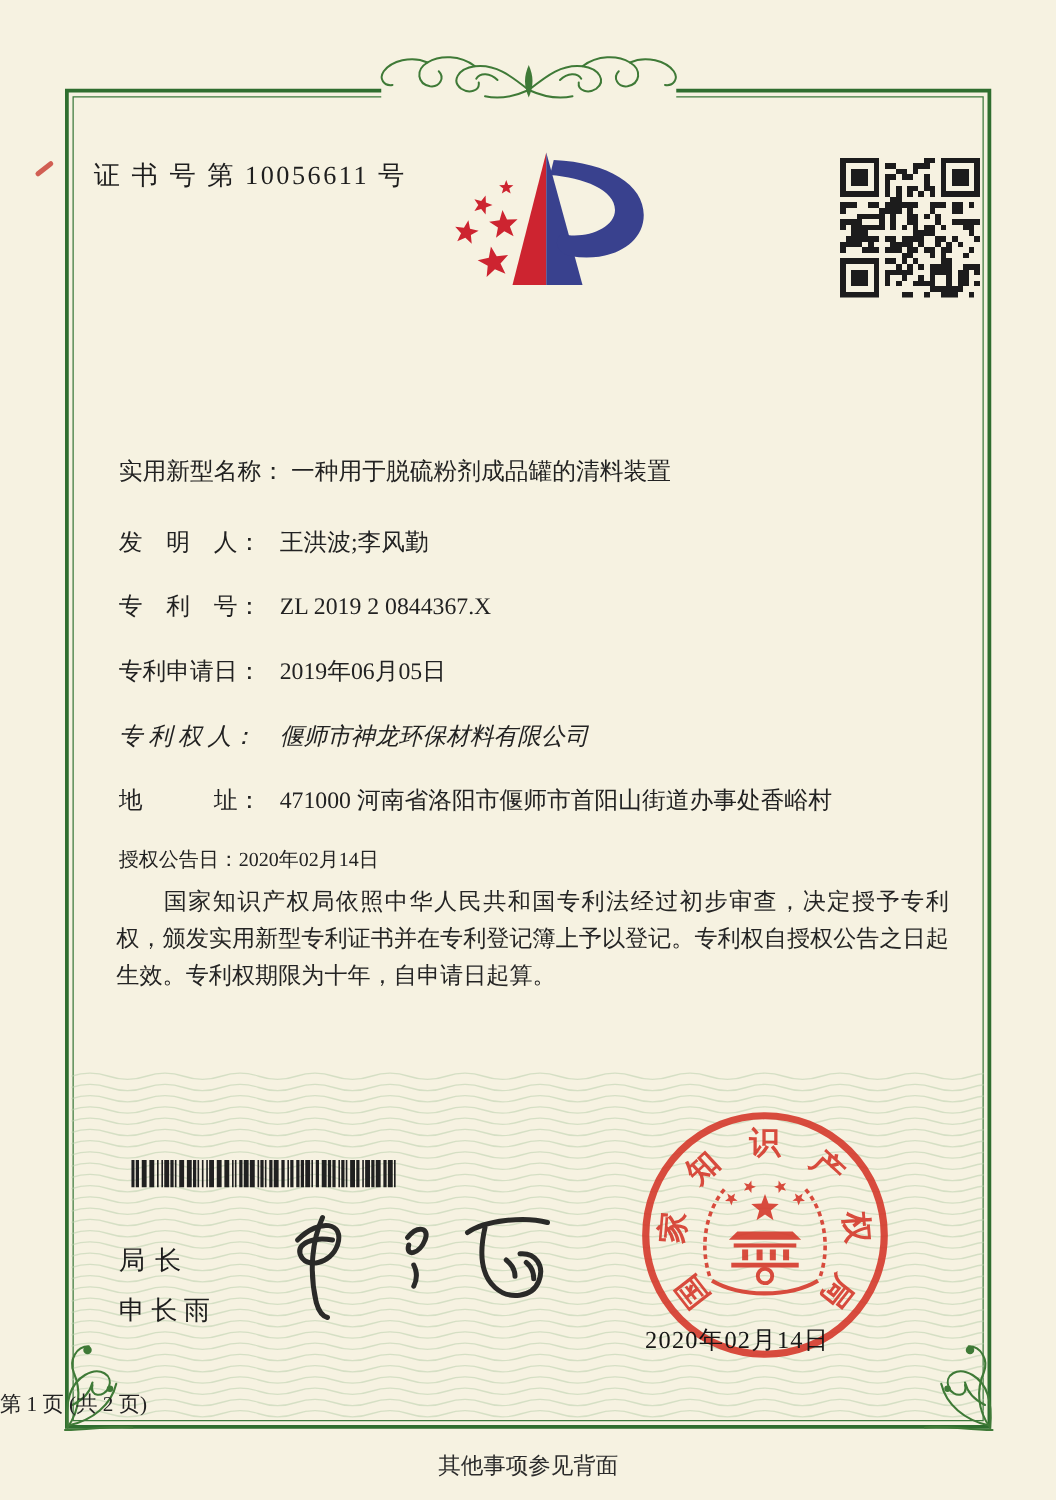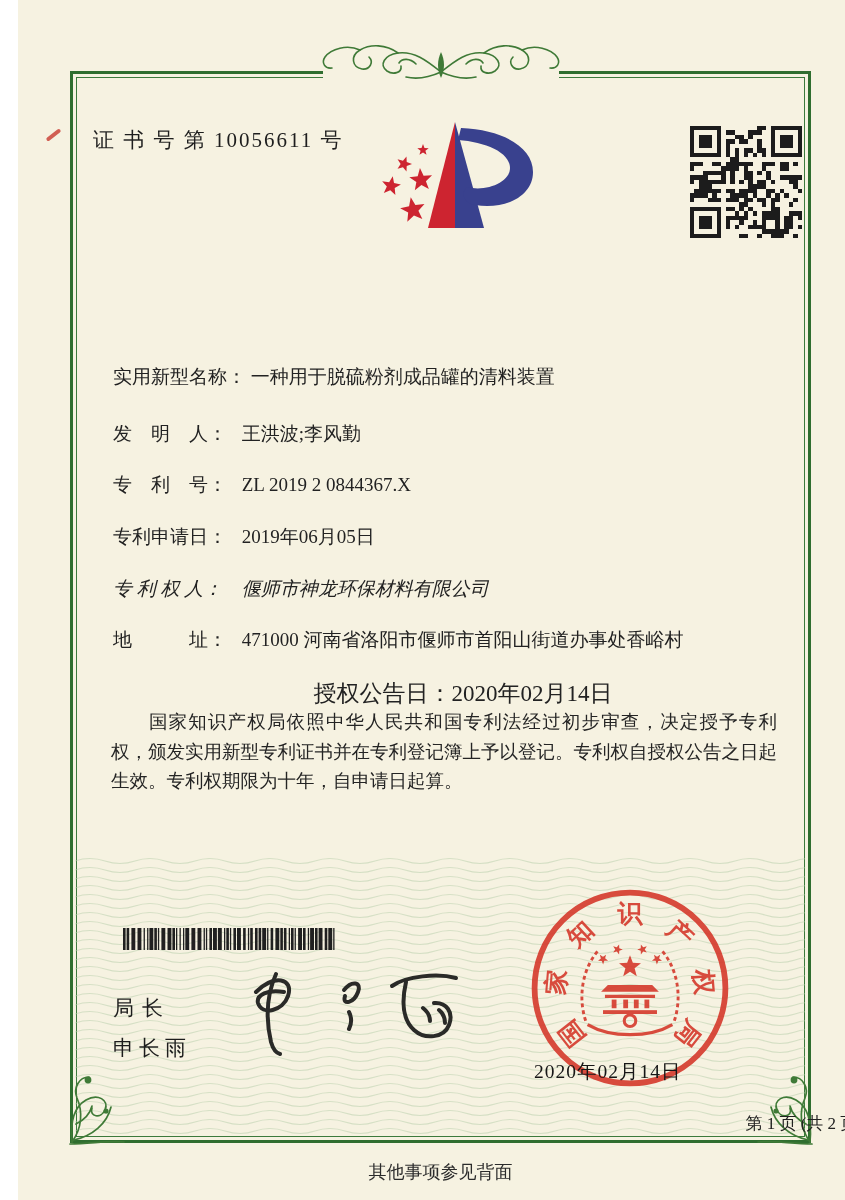--- a/index.html
+++ b/index.html
@@ -1,17 +1,17 @@
 <!DOCTYPE html>
 <html><head>
 <meta charset="utf-8">
 <style>
   html,body{margin:0;padding:0;}
   body{width:845px;height:1200px;position:relative;font-family:"Liberation Serif","DejaVu Serif",serif;}
-  .page{position:absolute;inset:0;background:#f6f2e1;overflow:hidden;margin-left:18px;}
+  .page{position:absolute;inset:0;background:#f6f2e1;overflow:hidden;}
 
   
   .frame-outer{position:absolute;left:52px;top:71px;width:735px;height:1066px;
     border:3px solid #2f6e2f;z-index:1;}
   .frame-inner{position:absolute;inset:3px;border:1px solid #3c7a3c;}
 
   
   .ornament-patch{position:absolute;left:305px;top:60px;width:236px;height:28px;background:#f6f2e1;z-index:2;}
   .top-ornament{position:absolute;left:288px;top:40px;width:270px;height:56px;z-index:3;}
   .corner-ornament{position:absolute;width:84px;height:84px;z-index:3;}
@@ -29,37 +29,37 @@
   .logo{position:absolute;left:345px;top:114px;width:180px;height:128px;z-index:4;}
   .qr{position:absolute;left:672px;top:126px;width:112px;height:112px;z-index:4;}
 
   .title{position:absolute;left:0;top:254px;width:845px;text-align:center;font-size:41px;font-weight:700;
     color:#151515;letter-spacing:8px;z-index:4;}
 
   .fields{position:absolute;left:95px;top:0;width:680px;z-index:4;}
   .field-row{position:absolute;left:0;font-size:19px;color:#222;white-space:nowrap;}
   .field-label{display:inline-block;min-width:124px;}
   .row-0{top:364px;} .row-1{top:421px;} .row-2{top:472px;} .row-3{top:524px;} .row-4{top:576px;font-style:italic;} .row-5{top:627px;}
-  .grant-row{position:absolute;left:95px;top:678px;width:700px;font-size:23px;color:#222;z-index:4;white-space:nowrap;text-align:center;}
+  .grant-row{position:absolute;left:95px;top:678px;width:700px;font-size:16px;color:#222;z-index:4;white-space:nowrap;}
   .grant-no{position:absolute;left:338px;top:0;}
 
   .paragraphs{position:absolute;left:93px;top:708px;width:666px;z-index:4;}
   .paragraphs p{margin:0;font-size:18.5px;line-height:29.5px;color:#242424;text-indent:2.05em;text-align:justify;}
 
   .barcode{position:absolute;left:105px;top:928px;width:215px;height:22px;z-index:4;}
 
   .director-title{position:absolute;left:95px;top:994px;font-size:21px;color:#1d1d1d;letter-spacing:8px;z-index:4;}
   .director-name{position:absolute;left:95px;top:1034px;font-size:21px;color:#1d1d1d;letter-spacing:5px;z-index:4;}
   .signature{position:absolute;left:228px;top:958px;width:235px;height:102px;z-index:4;}
 
   .seal{position:absolute;left:506px;top:882px;width:212px;height:212px;z-index:5;opacity:.9;}
   .seal-date{position:absolute;left:516px;top:1058px;width:210px;font-size:19.5px;color:#161616;
     letter-spacing:1px;z-index:6;}
 
-  .page-footer{position:absolute;left:0;top:1112px;width:845px;text-align:right;font-size:17px;color:#222;z-index:4;}
+  .page-footer{position:absolute;left:0;top:1112px;width:845px;text-align:left;font-size:17px;color:#222;z-index:4;}
   .back-note{position:absolute;left:0;top:1160px;width:845px;text-align:center;font-size:18px;color:#2b2b2b;z-index:4;}
 </style>
 </head>
 <body>
 
 <div class="page">
 
   <div class="frame-outer">
     <div class="frame-inner"></div>
   </div>

